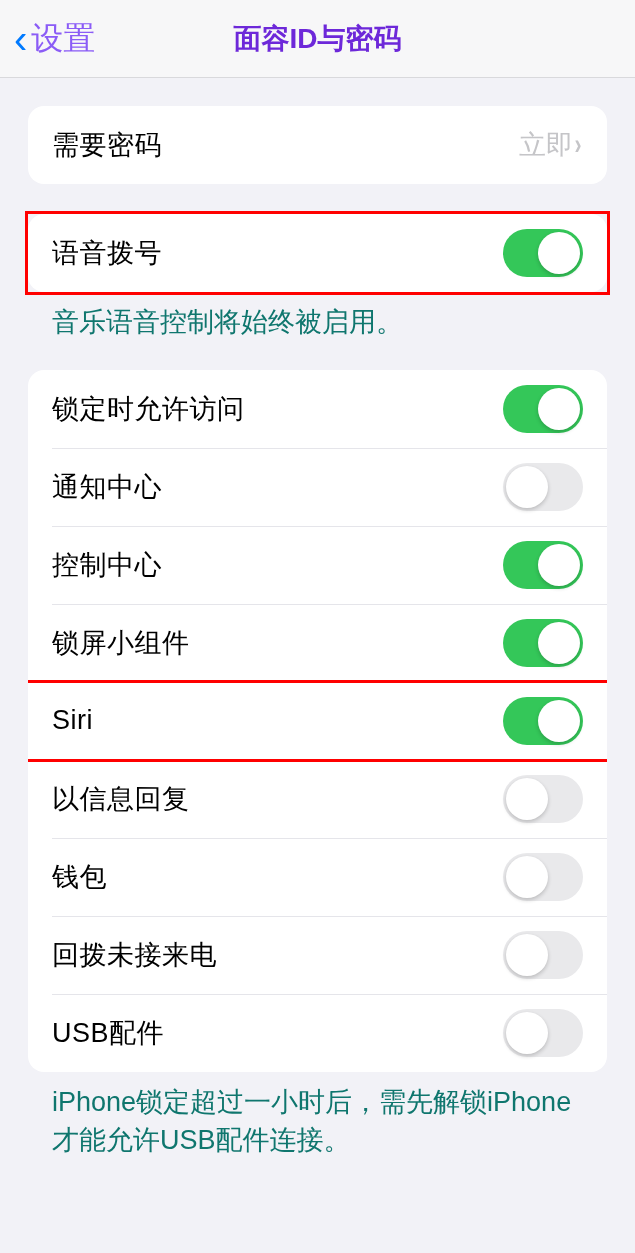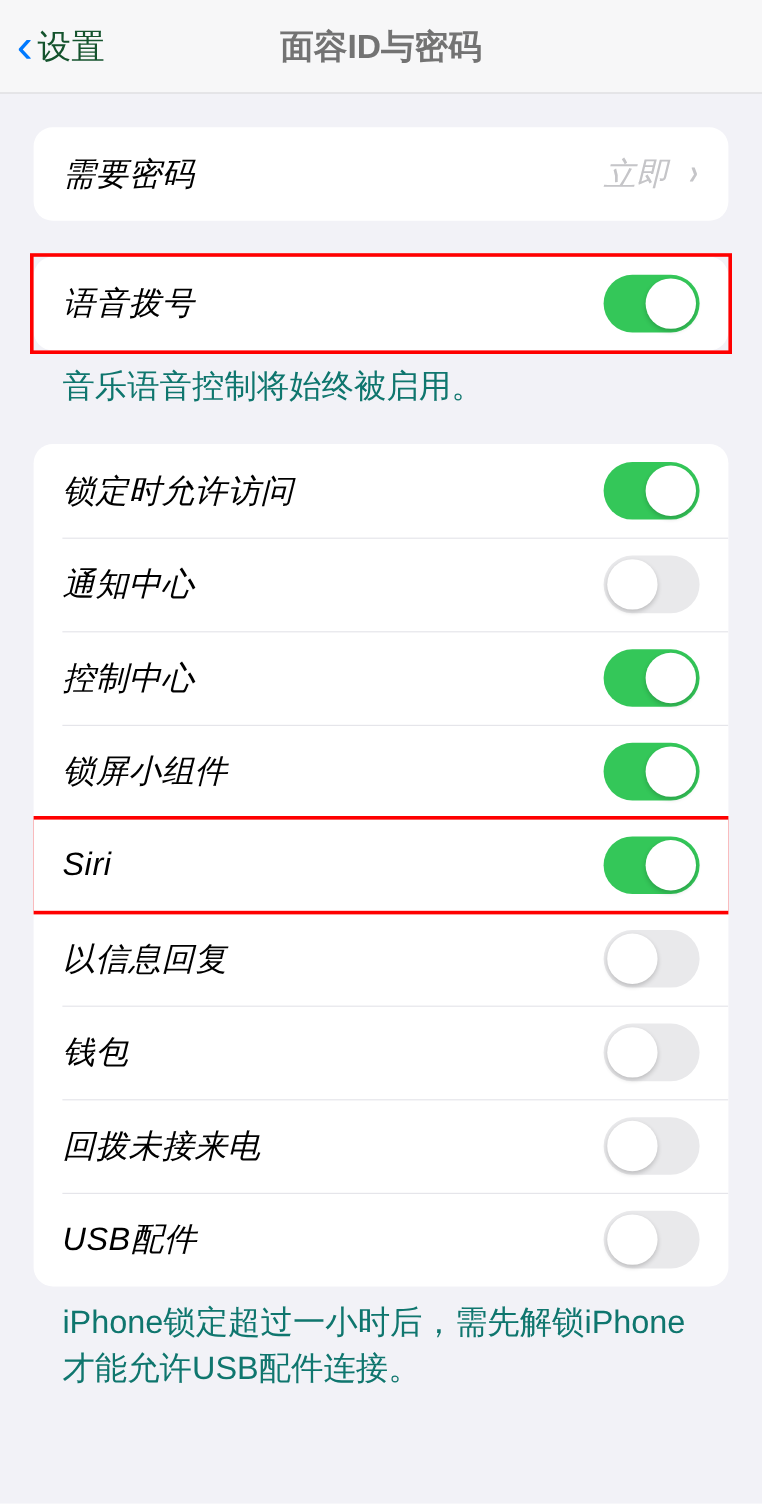--- a/index.html
+++ b/index.html
@@ -29,51 +29,50 @@
       padding-left: 14px;
       cursor: pointer;
     }
     .back-chevron {
       font-size: 40px;
       font-weight: 400;
       color: #007aff;
       line-height: 1;
     }
     .back-label {
-      color: #14532d;
-      font-size: 28px;
+      color: #8b5cf6;
+      font-size: 32px;
       margin-left: 4px;
     }
     .header-title {
       position: absolute;
       left: 0;
       right: 0;
       text-align: center;
       font-size: 28px;
       font-weight: 600;
-      color: #737373;
+      color: #6d28d9;
       pointer-events: none;
     }
     .content {
       padding: 0 28px;
     }
     .section {
       margin-top: 28px;
     }
     .section-tight {
       margin-top: 30px;
     }
     .section-lockaccess {
       margin-top: 28px;
     }
     .group {
       background: #fff;
       border-radius: 16px;
       overflow: hidden;
-      font-style: italic;
     }
     .row {
       display: flex;
       align-items: center;
       justify-content: space-between;
       padding: 0 24px;
       height: 78px;
       position: relative;
     }
     .row + .row::before {
@@ -86,21 +85,21 @@
       background: #e5e5ea;
     }
     .row-label {
       font-size: 27px;
       color: #000;
       letter-spacing: 0.5px;
     }
     .row-value {
       display: flex;
       align-items: flex-start;
-      gap: 16px;
+      gap: 0;
     }
     .row-value-text {
       font-size: 27px;
       color: #c5c5c8;
     }
     .chevron-right {
       color: #c5c5c8;
       font-size: 30px;
       font-weight: 600;
       display: inline-block;

